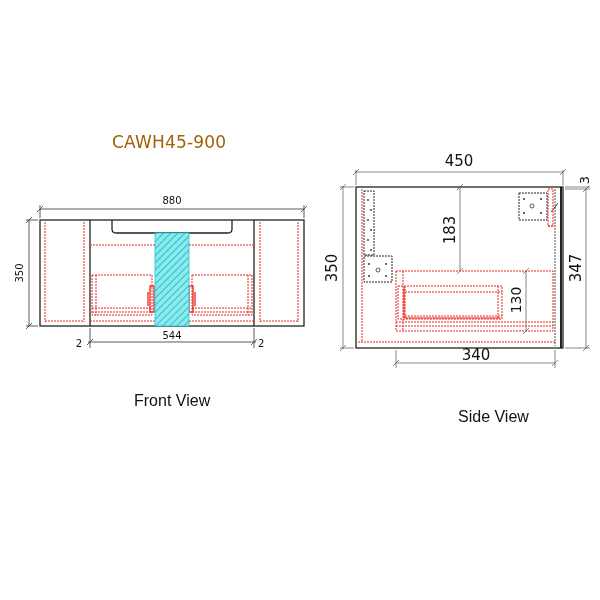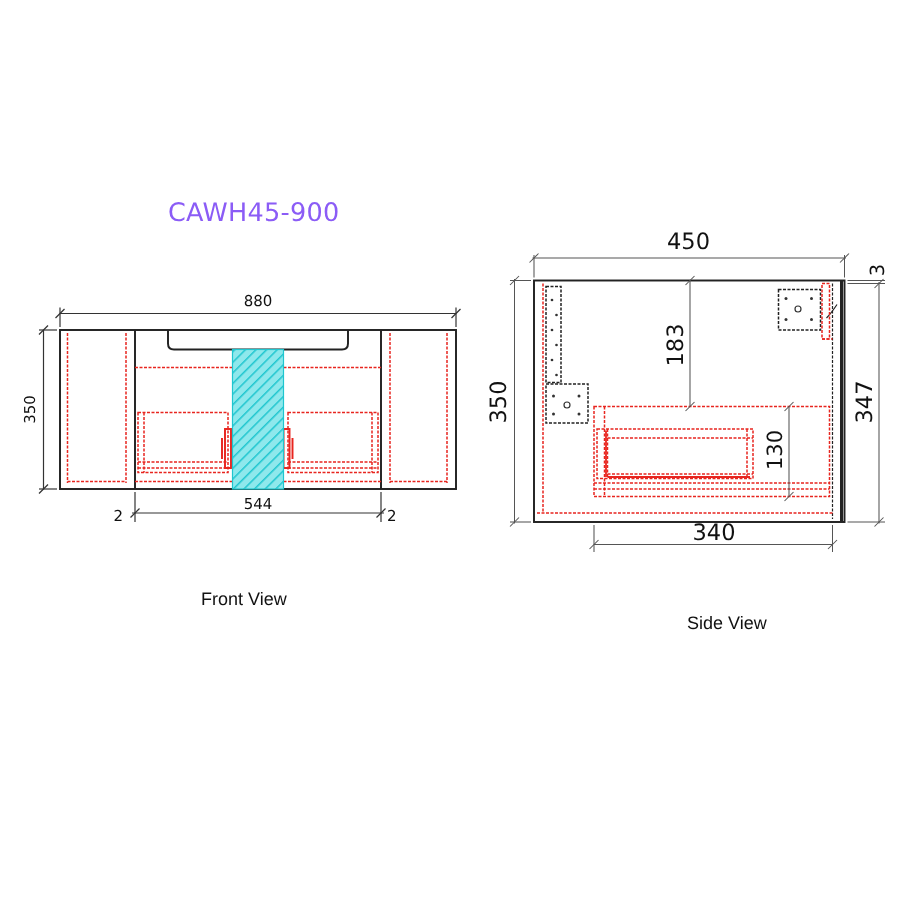--- a/index.html
+++ b/index.html
@@ -1,19 +1,19 @@
 <!DOCTYPE html>
 <html><head>
 <meta charset="utf-8">
 <style>
   html,body{margin:0;padding:0;background:#ffffff;}
   body{width:600px;height:600px;position:relative;overflow:hidden;font-family:"DejaVu Sans",sans-serif;}
   svg{position:absolute;left:0;top:0;}
-  .title{position:absolute;left:112px;top:132px;font-size:17px;color:#8b5cf6;font-family:"DejaVu Sans",sans-serif;letter-spacing:0.2px;}
-  .caption{position:absolute;font-size:12px;color:#111;font-family:"Liberation Sans",sans-serif;}
+  .title{position:absolute;left:112px;top:132px;font-size:17px;color:#a16207;font-family:"DejaVu Sans",sans-serif;letter-spacing:0.2px;}
+  .caption{position:absolute;font-size:16px;color:#111;font-family:"Liberation Sans",sans-serif;}
   .dim{font-family:"DejaVu Sans",sans-serif;fill:#111;}
 </style>
 </head>
 <body>
 
 <div class="title">CAWH45-900</div>
 
 <svg width="600" height="600" viewBox="0 0 600 600">
   <defs>
     <pattern id="hatch" patternUnits="userSpaceOnUse" width="5" height="5" patternTransform="rotate(45)">

